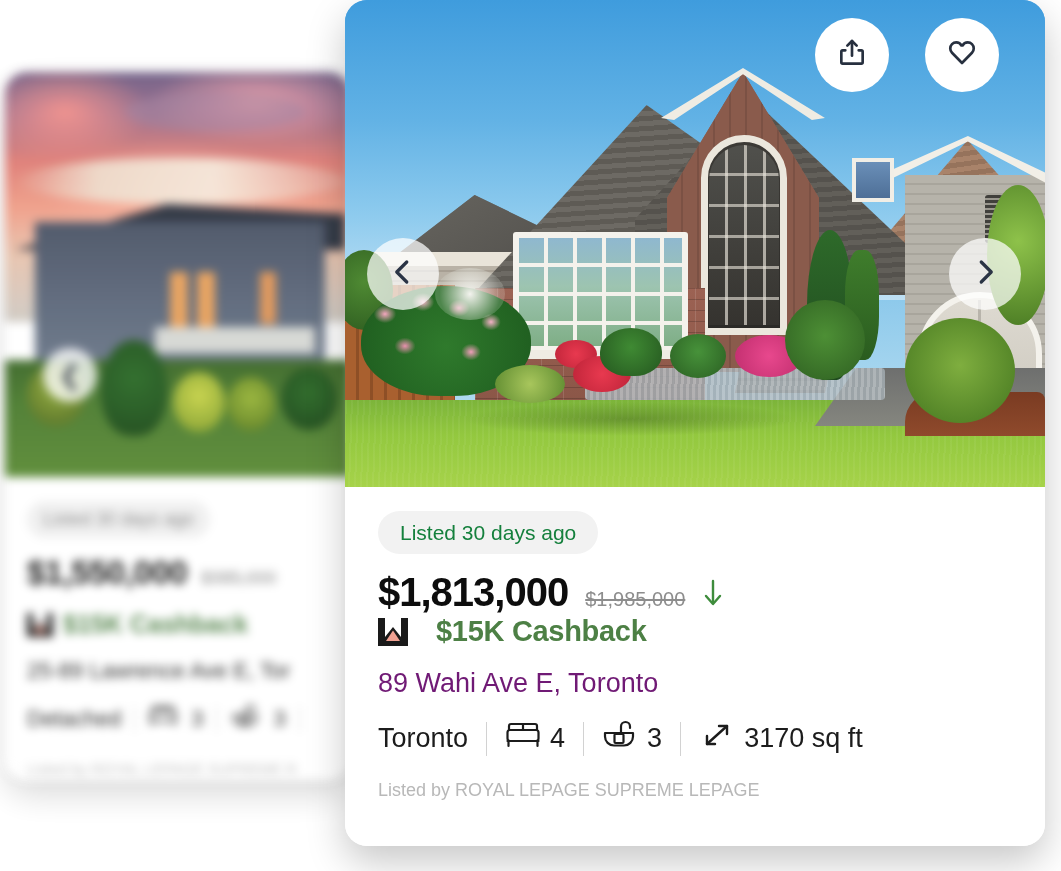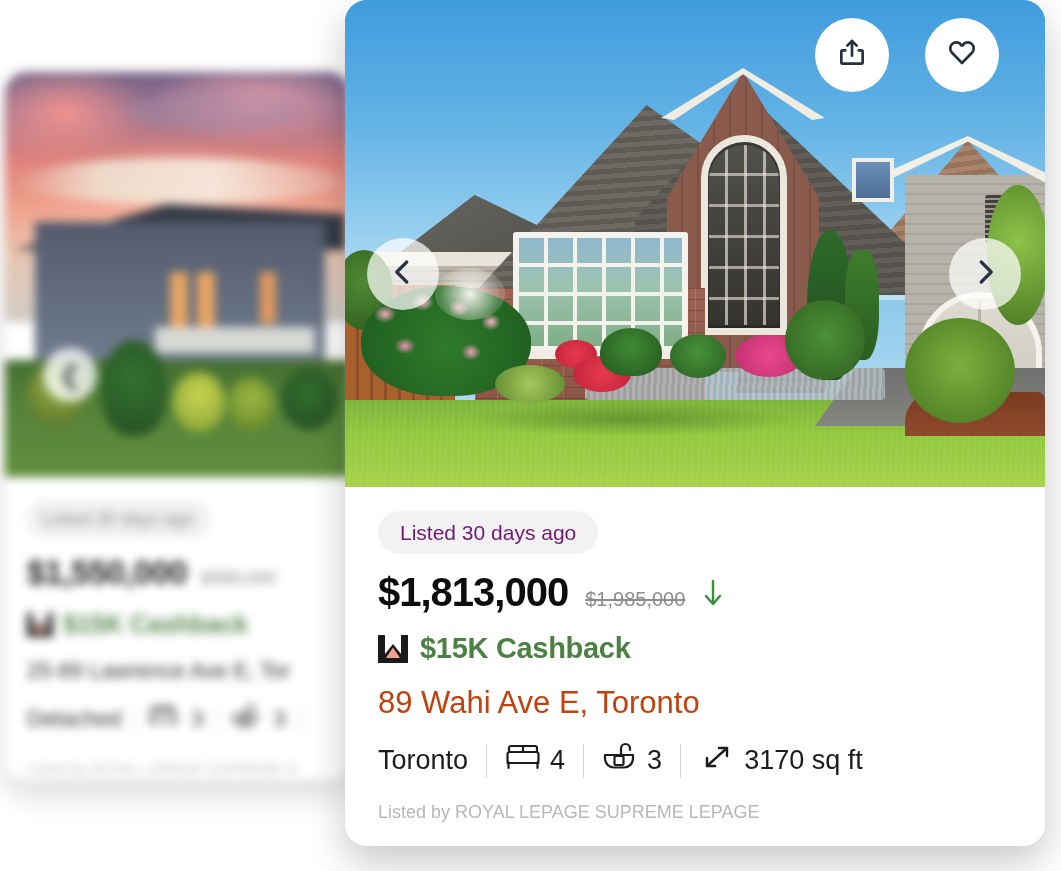--- a/index.html
+++ b/index.html
@@ -390,37 +390,37 @@
 
   
   #info {
     position: absolute; left: 0; top: 487px; width: 700px; height: 359px;
     background: #ffffff;
     padding: 24px 33px 0 33px;
   }
   #listed-badge {
     display: inline-block;
     background: #f2f2f2;
-    color: #701a75;
+    color: #15803d;
     border-radius: 22px;
     padding: 11px 22px;
     font-size: 21px;
     line-height: 1;
     text-align: center;
   }
   #price-row { display: flex; align-items: baseline; gap: 17px; margin-top: 16px; }
   #price { font-size: 40px; font-weight: bold; color: #0d0d0d; letter-spacing: -1px; }
   #old-price { font-size: 20px; color: #8d8d8d; text-decoration: line-through; }
   #down-arrow { width: 22px; height: 28px; align-self: center; }
 
-  #cash-row { display: flex; align-items: center; gap: 12px; margin-top: 17px; }
+  #cash-row { display: flex; align-items: center; gap: 28px; }
   #wahi-logo { width: 30px; height: 28px; }
   #cashback { font-size: 29px; font-weight: bold; color: #4d8045; letter-spacing: -0.3px; }
 
-  #address { font-size: 31px; color: #c2410c; margin-top: 20px; }
+  #address { font-size: 27px; color: #701a75; margin-top: 20px; }
 
   #specs { display: flex; align-items: center; gap: 18px; margin-top: 21px; font-size: 27px; color: #1c1c1c; }
   .spec { display: flex; align-items: center; gap: 9px; }
   .spec svg { width: 36px; height: 30px; }
   .divider { width: 1px; height: 34px; background: #d2d2d2; }
 
   #listed-by { font-size: 18px; color: #b8b8b8; margin-top: 23px; }
 </style>
 </head>
 <body>

